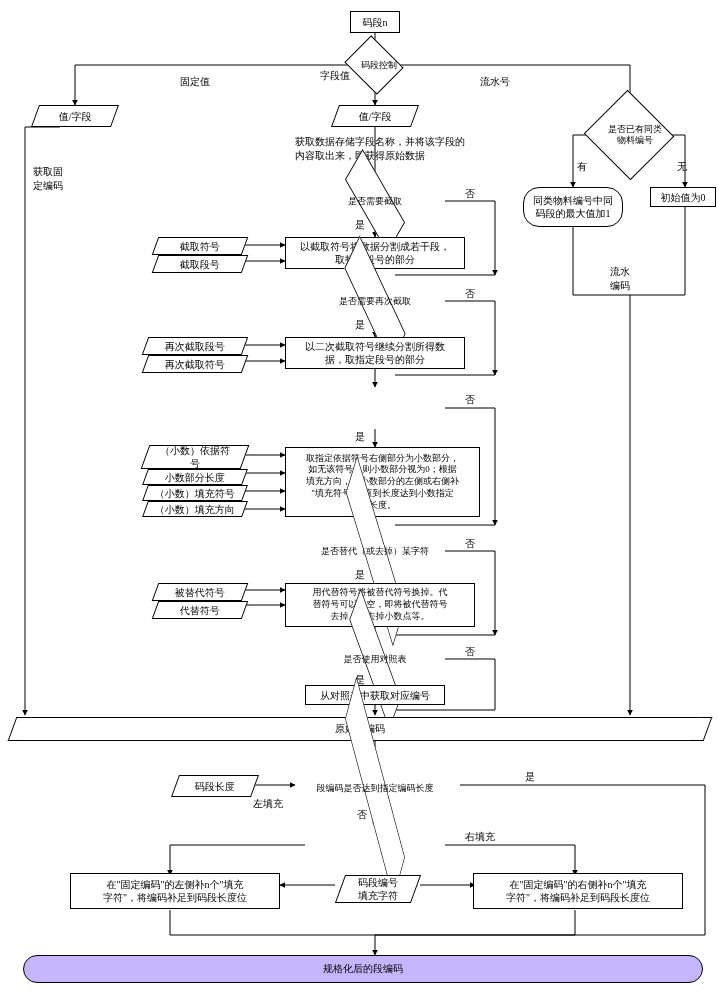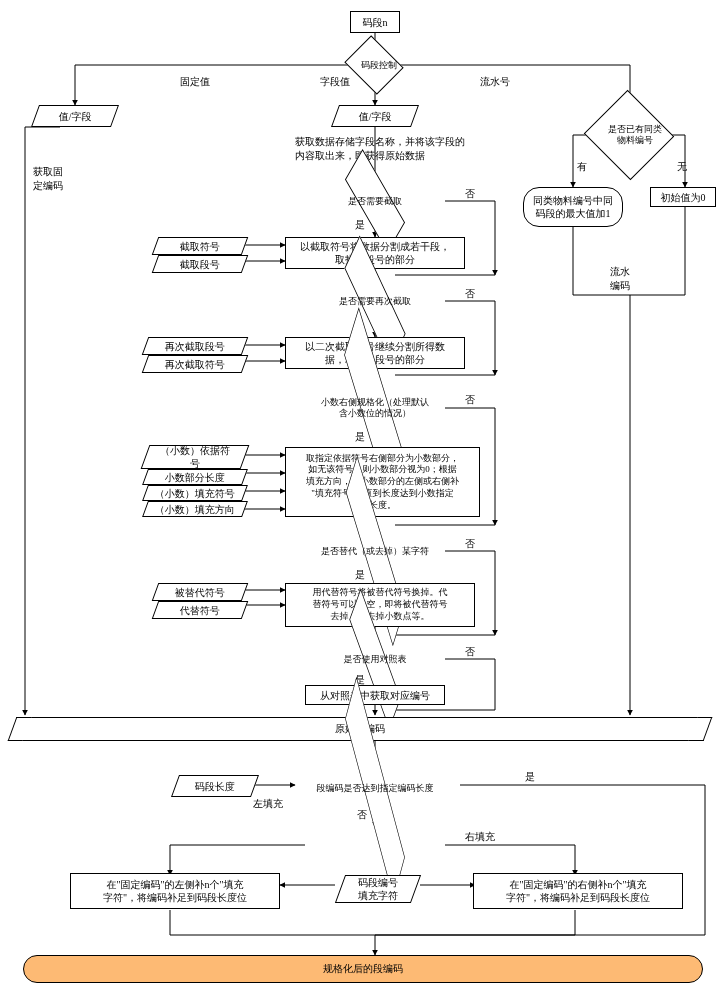--- a/index.html
+++ b/index.html
@@ -65,21 +65,21 @@
     line-height: 1.3;
   }
   .label {
     position: absolute;
     font-size: 10px;
   }
   .terminal {
     position: absolute;
     border: 1px solid #000;
     border-radius: 20px;
-    background: #fdba74;
+    background: #c4b5fd;
     display: flex;
     align-items: center;
     justify-content: center;
     text-align: center;
     box-sizing: border-box;
   }
   .wideio {
     position: absolute;
     border-top: 1px solid #000;
     border-bottom: 1px solid #000;
@@ -186,21 +186,21 @@
 </svg>
 
 <div class="box" style="left:345px;top:6px;width:50px;height:22px;">
       <span>码段n</span>
     </div>
 <div class="diamond" style="left:348px;top:42px;width:44px;height:36px;justify-content:flex-end;">
   <div class="diamond-shape"></div>
       <div class="diamond-text">码段控制</div>
 </div>
 <div class="label" style="left:175px;top:70px;">固定值</div>
-<div class="label" style="left:315px;top:70px;">字段值</div>
+<div class="label" style="left:315px;top:64px;">字段值</div>
 <div class="label" style="left:475px;top:70px;">流水号</div>
 
 <div class="parallelogram" style="left:30px;top:100px;width:80px;height:22px;">
       <span>值/字段</span>
     </div>
 <div class="label" style="left:28px;top:160px;white-space:pre;">获取固
 定编码</div>
 
 <div class="parallelogram" style="left:330px;top:100px;width:80px;height:22px;">
       <span>值/字段</span>
@@ -231,25 +231,20 @@
 <div class="label" style="left:460px;top:282px;">否</div>
 <div class="parallelogram" style="left:140px;top:332px;width:100px;height:18px;">
       <span>再次截取段号</span>
     </div>
 <div class="parallelogram" style="left:140px;top:350px;width:100px;height:18px;">
       <span>再次截取符号</span>
     </div>
 <div class="box" style="left:280px;top:332px;width:180px;height:32px;white-space:pre-line;">以二次截取符号继续分割所得数
 据，取指定段号的部分</div>
 
-<div class="diamond" style="left:300px;top:382px;width:140px;height:42px;">
-      <div class="diamond-shape" style="transform:rotate(45deg) skew(28deg,28deg);"></div>
-      <div class="diamond-text" style="white-space:pre-line;">小数右侧规格化（处理默认
-含小数位的情况）</div>
-    </div>
 <div class="label" style="left:350px;top:425px;">是</div>
 <div class="label" style="left:460px;top:388px;">否</div>
 <div class="parallelogram" style="left:140px;top:440px;width:100px;height:24px;">
       <span style="white-space:pre-line;">（小数）依据符
 号</span>
     </div>
 <div class="parallelogram" style="left:140px;top:464px;width:100px;height:16px;">
       <span>小数部分长度</span>
     </div>
 <div class="parallelogram" style="left:140px;top:480px;width:100px;height:16px;">

